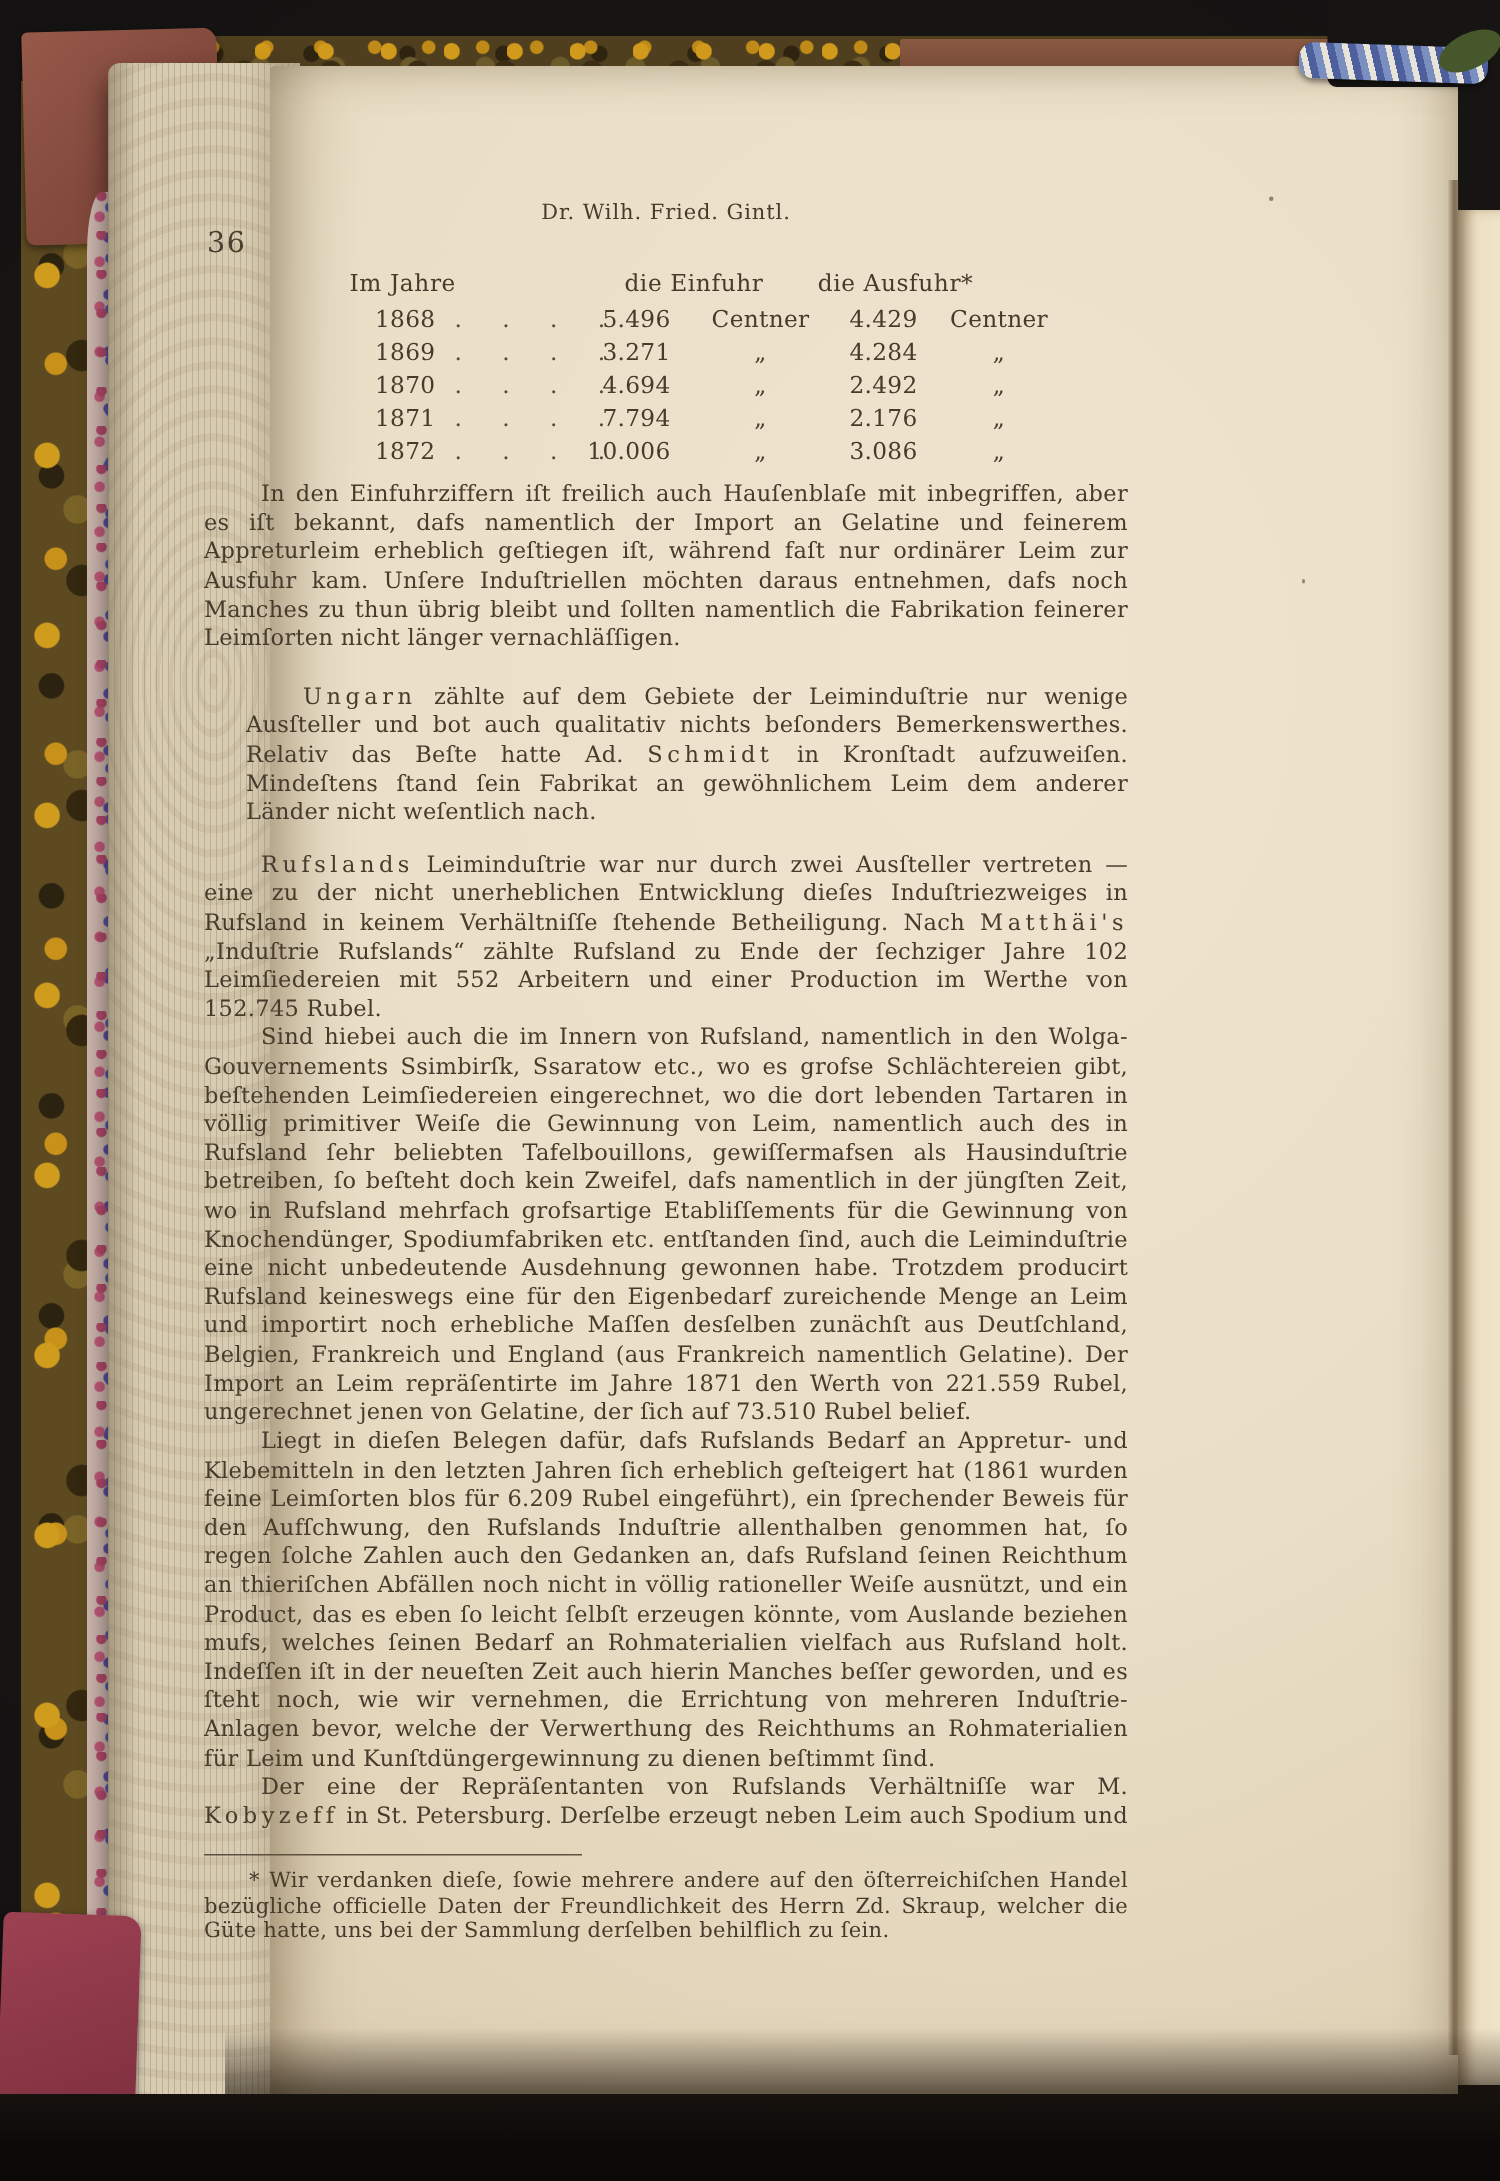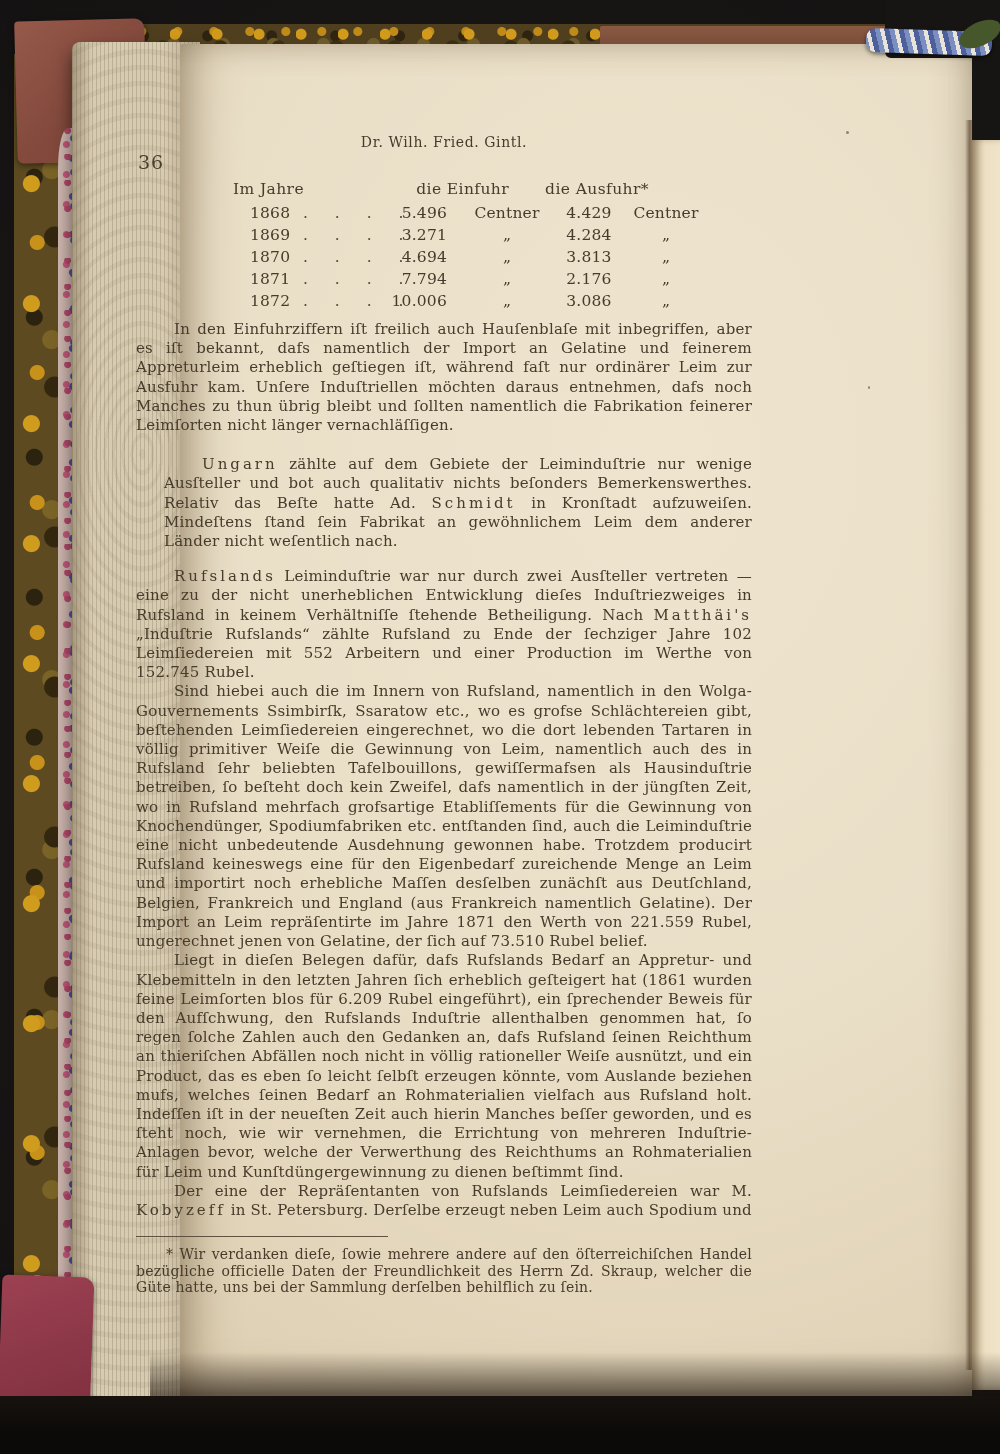--- a/index.html
+++ b/index.html
@@ -213,21 +213,21 @@
         <span class="c-in">3.271</span>
         <span class="c-inu">„</span>
         <span class="c-out">4.284</span>
         <span class="c-outu">„</span>
       </div>
       <div class="trow r2">
         <span class="c-year">1870</span>
         <span class="c-dots">. . . .</span>
         <span class="c-in">4.694</span>
         <span class="c-inu">„</span>
-        <span class="c-out">3.813</span>
+        <span class="c-out">2.492</span>
         <span class="c-outu">„</span>
       </div>
       <div class="trow r3">
         <span class="c-year">1871</span>
         <span class="c-dots">. . . .</span>
         <span class="c-in">7.794</span>
         <span class="c-inu">„</span>
         <span class="c-out">2.176</span>
         <span class="c-outu">„</span>
       </div>
@@ -244,19 +244,19 @@
     <p class="para pgap-table"><span>In den Einfuhrziffern iſt freilich auch Hauſenblaſe mit inbegriffen, aber es iſt bekannt, dafs namentlich der Import an Gelatine und feinerem Appreturleim erheblich geſtiegen iſt, während faſt nur ordinärer Leim zur Ausfuhr kam. Unſere Induſtriellen möchten daraus entnehmen, dafs noch Manches zu thun übrig bleibt und ſollten namentlich die Fabrikation feinerer Leimſorten nicht länger vernachläſſigen.</span></p>
 
     <p class="para gap-lg"><span class="sp">Ungarn</span><span> zählte auf dem Gebiete der Leiminduſtrie nur wenige Ausſteller und bot auch qualitativ nichts beſonders Bemerkenswerthes.  Relativ das Beſte hatte Ad. </span><span class="sp">Schmidt</span><span> in Kronſtadt aufzuweiſen.  Mindeſtens ſtand ſein Fabrikat an gewöhnlichem Leim dem anderer Länder nicht weſentlich nach.</span></p>
 
     <p class="para gap-md"><span class="sp">Rufslands</span><span> Leiminduſtrie war nur durch zwei Ausſteller vertreten — eine zu der nicht unerheblichen Entwicklung dieſes Induſtriezweiges in Rufsland in keinem Verhältniſſe ſtehende Betheiligung. Nach </span><span class="sp">Matthäi's</span><span> „Induſtrie Rufslands“ zählte Rufsland zu Ende der ſechziger Jahre 102 Leimſiedereien mit 552 Arbeitern und einer Production im Werthe von 152.745 Rubel.</span></p>
 
     <p class="para"><span>Sind hiebei auch die im Innern von Rufsland, namentlich in den Wolga-Gouvernements Ssimbirſk, Ssaratow etc., wo es grofse Schlächtereien gibt, beſtehenden Leimſiedereien eingerechnet, wo die dort lebenden Tartaren in völlig primitiver Weiſe die Gewinnung von Leim, namentlich auch des in Rufsland ſehr beliebten Tafelbouillons, gewiſſermafsen als Hausinduſtrie betreiben, ſo beſteht doch kein Zweifel, dafs namentlich in der jüngſten Zeit, wo in Rufsland mehrfach grofsartige Etabliſſements für die Gewinnung von Knochendünger, Spodiumfabriken etc. entſtanden ſind, auch die Leiminduſtrie eine nicht unbedeutende Ausdehnung gewonnen habe. Trotzdem producirt Rufsland keineswegs eine für den Eigenbedarf zureichende Menge an Leim und importirt noch erhebliche Maſſen desſelben zunächſt aus Deutſchland, Belgien, Frankreich und England (aus Frankreich namentlich Gelatine).  Der Import an Leim repräſentirte im Jahre 1871 den Werth von 221.559 Rubel, ungerechnet jenen von Gelatine, der ſich auf 73.510 Rubel belief.</span></p>
 
     <p class="para"><span>Liegt in dieſen Belegen dafür, dafs Rufslands Bedarf an Appretur- und Klebemitteln in den letzten Jahren ſich erheblich geſteigert hat (1861 wurden feine Leimſorten blos für 6.209 Rubel eingeführt), ein ſprechender Beweis für den Aufſchwung, den Rufslands Induſtrie allenthalben genommen hat, ſo regen ſolche Zahlen auch den Gedanken an, dafs Rufsland ſeinen Reichthum an thieriſchen Abfällen noch nicht in völlig rationeller Weiſe ausnützt, und ein Product, das es eben ſo leicht ſelbſt erzeugen könnte, vom Auslande beziehen mufs, welches ſeinen Bedarf an Rohmaterialien vielfach aus Rufsland holt.  Indeſſen iſt in der neueſten Zeit auch hierin Manches beſſer geworden, und es ſteht noch, wie wir vernehmen, die Errichtung von mehreren Induſtrie-Anlagen bevor, welche der Verwerthung des Reichthums an Rohmaterialien für Leim und Kunſtdüngergewinnung zu dienen beſtimmt ſind.</span></p>
 
-    <p class="para"><span>Der eine der Repräſentanten von Rufslands Leimſiedereien war M. </span><span class="sp">Kobyzeff</span><span> in St. Petersburg. Derſelbe erzeugt neben Leim auch Spodium und</span></p>
+    <p class="para"><span>Der eine der Repräſentanten von Rufslands Verhältniſſe war M. </span><span class="sp">Kobyzeff</span><span> in St. Petersburg. Derſelbe erzeugt neben Leim auch Spodium und</span></p>
 
     <div class="footnote-rule"></div>
     <p class="footnote">* Wir verdanken dieſe, ſowie mehrere andere auf den öſterreichiſchen Handel bezügliche officielle Daten der Freundlichkeit des Herrn Zd. Skraup, welcher die Güte hatte, uns bei der Sammlung derſelben behilflich zu ſein.</p>
 
   </div>
 </div>
 
 </body></html>

